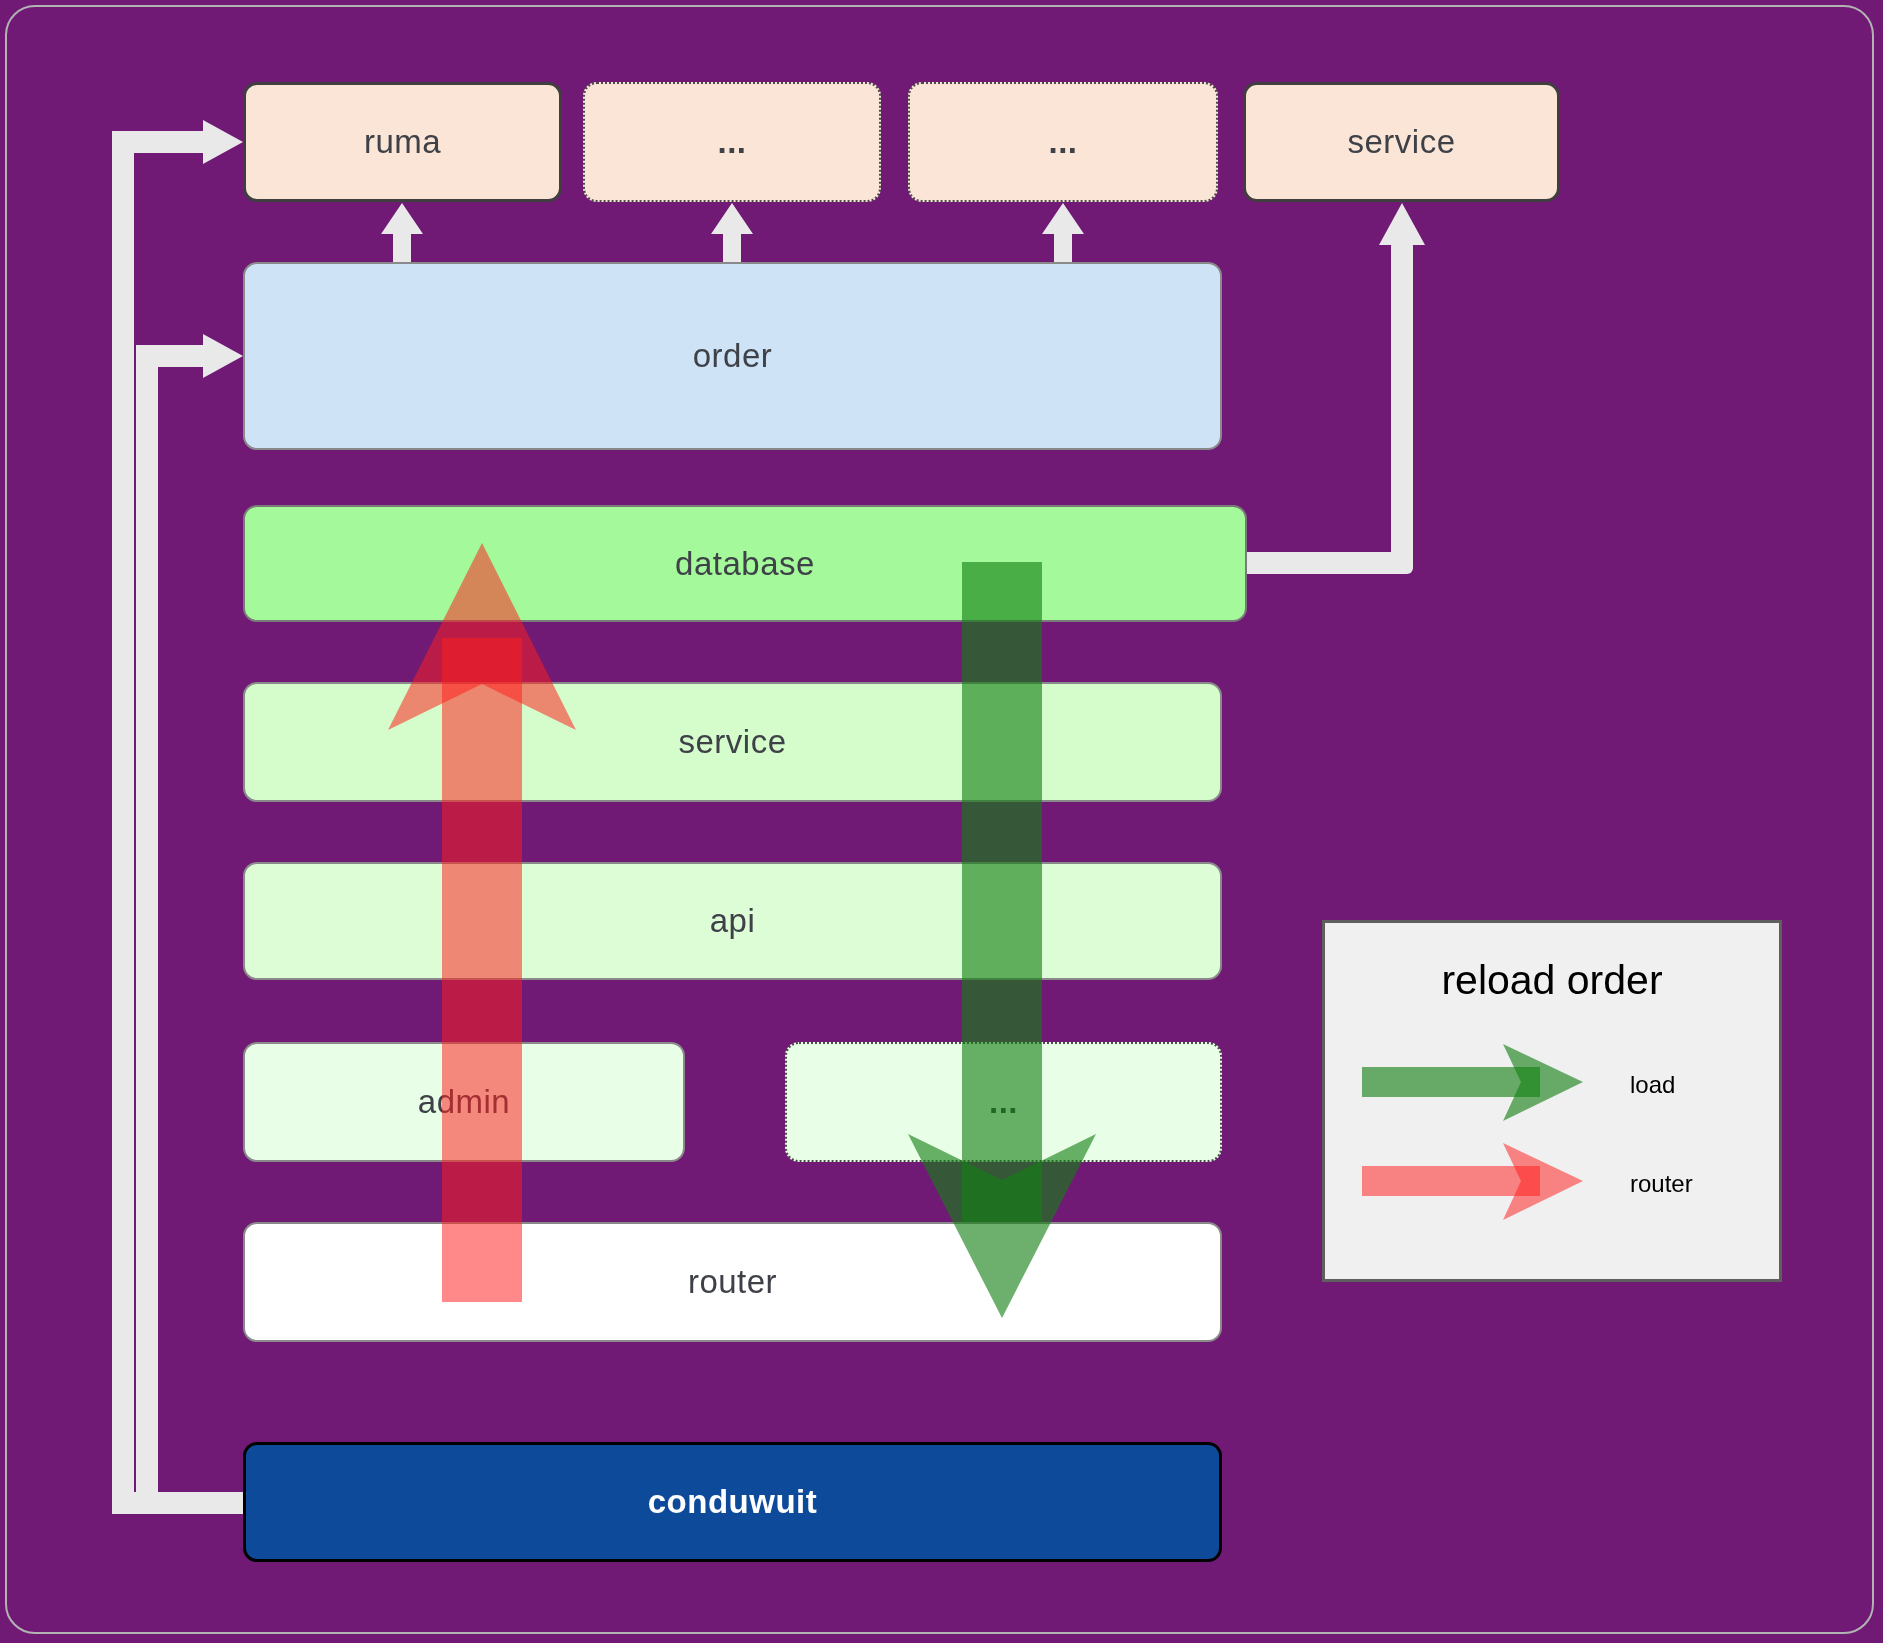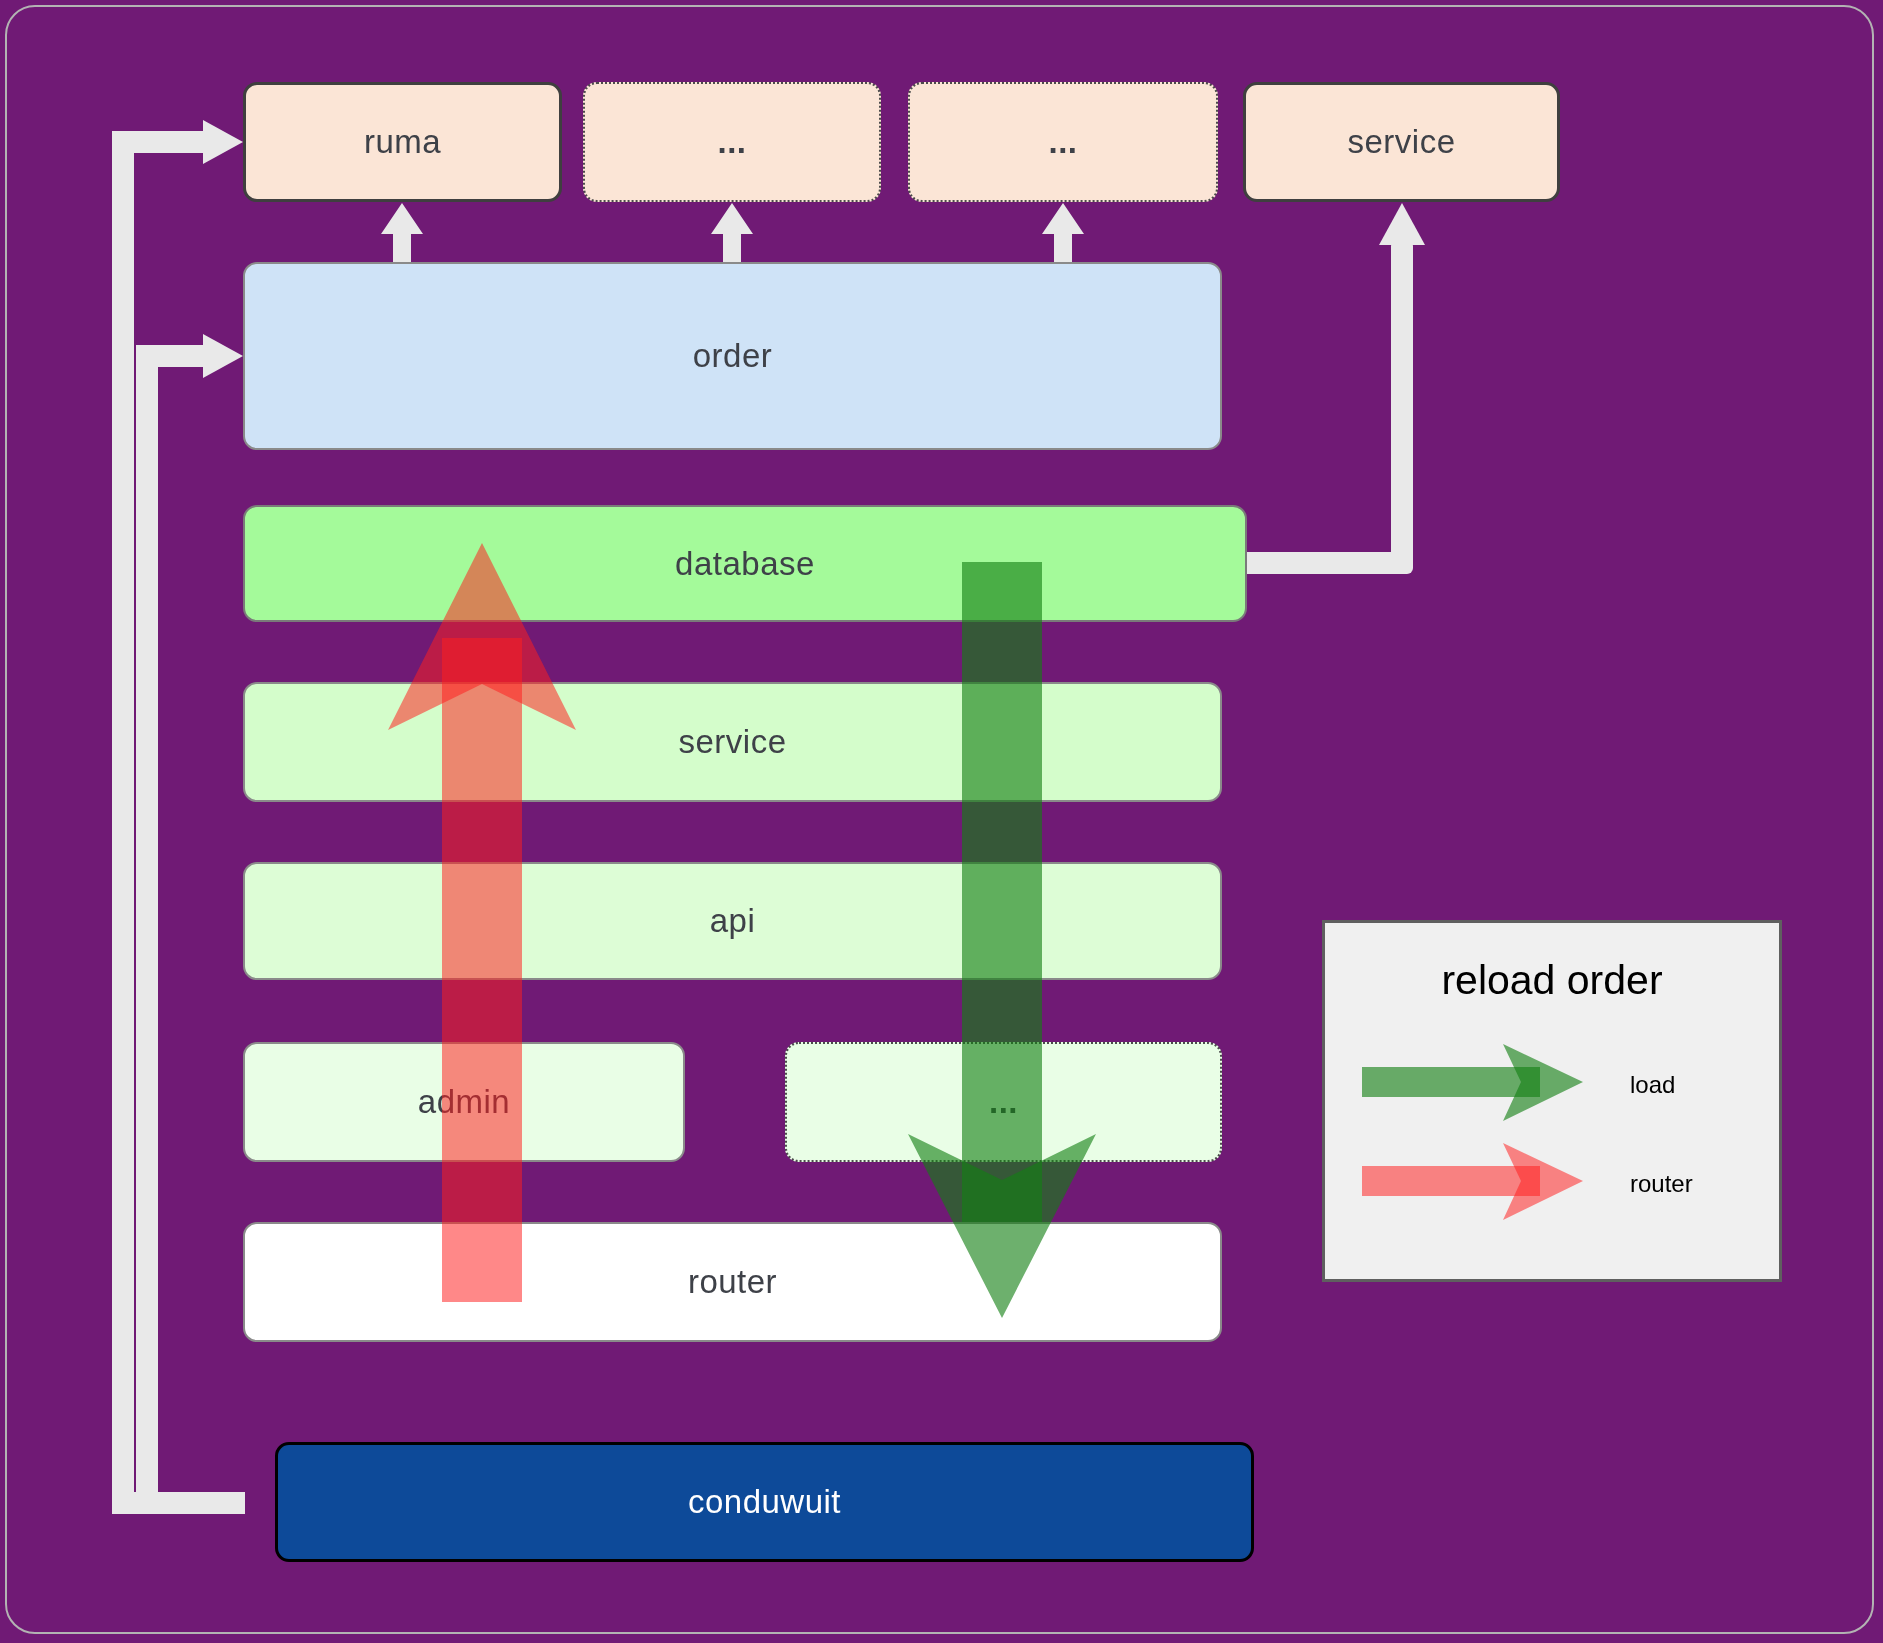--- a/index.html
+++ b/index.html
@@ -50,22 +50,21 @@
   .node.core      { background: var(--core_fill);      border: 2px solid var(--gray_border); }
   .node.database  { background: var(--database_fill);  border: 2px solid var(--database_border); }
   .node.service   { background: var(--service_fill);   border: 2px solid var(--gray_border); }
   .node.api       { background: var(--api_fill);       border: 2px solid var(--gray_border); text-align: center; }
   .node.pale      { background: var(--admin_fill);     border: 2px solid var(--gray_border); }
   .node.router    { background: var(--router_fill);    border: 2px solid var(--gray_border); }
   .node.conduwuit {
     background: var(--conduwuit_fill);
     border: 3px solid #000000;
     color: var(--conduwuit_text);
-    font-weight: 400;
-    margin-left: 32px;
+    font-weight: 700;
   }
   #legend {
     position: absolute;
     left: 1322px; top: 920px;
     width: 460px; height: 362px;
     box-sizing: border-box;
     background: var(--legend_bg);
     border: 3px solid var(--legend_border);
   }
   #legend .legend-title {

